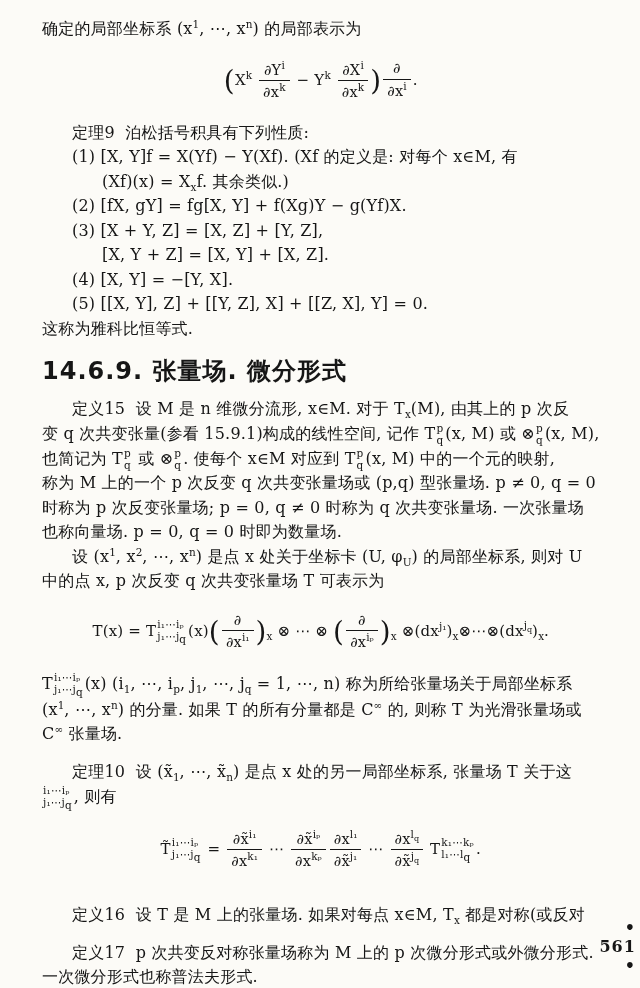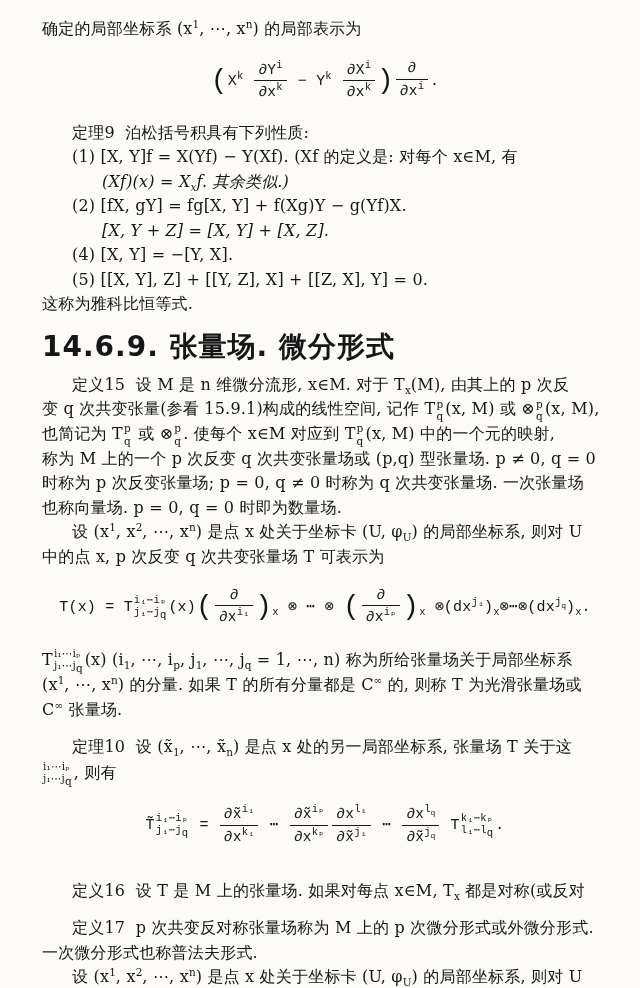--- a/index.html
+++ b/index.html
@@ -6,47 +6,46 @@
   .page{
     position:relative;
     width:640px;height:988px;
     margin:0 auto;
     background:#fcfbf7;
     color:#161616;
     font-family:"DejaVu Serif","Liberation Serif",serif;
     box-sizing:border-box;
     padding:17px 32px 0 42px;
     overflow:hidden;
-    display:flex;flex-direction:column;
+    display:flex;flex-direction:row;
   }
   .content{flex:0 0 auto;}
   .line{
     font-size:16px;
     line-height:24.5px;
     min-height:24.5px;
     white-space:pre-wrap;
     letter-spacing:0.2px;
   }
   .t1{padding-left:30px;}
-  .t2{padding-left:60px;font-style:italic;}
+  .t2{padding-left:60px;}
   .gap{margin-top:13px;}
   .header{
     font-family:"DejaVu Sans","Liberation Sans",sans-serif;
     font-weight:bold;
-    font-size:28px;
+    font-size:24px;
     line-height:30px;
     margin:15px 0 11px 0;
     letter-spacing:1px;
   }
   .fml{
     text-align:center;
     padding:9px 0 11px 0;
     font-size:15px;
     line-height:1.1;
-    font-family:Liberation Mono, monospace;
   }
   .b{font-weight:normal;}
   sup,sub{font-size:10.5px;line-height:1;letter-spacing:0;}
   sup sub,sub sub{font-size:8px;}
   .frac{
     display:inline-flex;flex-direction:column;align-items:center;
     vertical-align:middle;margin:8px 2px;
     font-size:14.5px;line-height:1.2;
   }
   .frac .num,.frac .den{display:block;padding:1px 4px;white-space:pre;}
@@ -72,20 +71,21 @@
 <body>
 
 <div class="page">
   <main class="content">
       <div class="line t0"><span>确定的局部坐标系 (x</span><sup>1</sup><span>, ⋯, x</span><sup>n</sup><span>) 的局部表示为</span></div>
       <div class="line fml"><span class="big">(</span><span>X</span><sup>k</sup><span> </span><span class="frac"><span class="num"><span>∂Y</span><sup>i</sup></span><span class="den"><span>∂x</span><sup>k</sup></span></span><span> − Y</span><sup>k</sup><span> </span><span class="frac"><span class="num"><span>∂X</span><sup>i</sup></span><span class="den"><span>∂x</span><sup>k</sup></span></span><span class="big">)</span><span class="frac"><span class="num"><span>∂</span></span><span class="den"><span>∂x</span><sup>i</sup></span></span><span>.</span></div>
       <div class="line t1"><span class="b">定理9</span><span>  泊松括号积具有下列性质:</span></div>
       <div class="line t1"><span>(1) [X, Y]f = X(Yf) − Y(Xf). (Xf 的定义是: 对每个 x∈M, 有</span></div>
       <div class="line t2"><span>(Xf)(x) = X</span><sub>x</sub><span>f. 其余类似.)</span></div>
       <div class="line t1"><span>(2) [fX, gY] = fg[X, Y] + f(Xg)Y − g(Yf)X.</span></div>
+      <div class="line t1"><span>(3) [X + Y, Z] = [X, Z] + [Y, Z],</span></div>
       <div class="line t2"><span>[X, Y + Z] = [X, Y] + [X, Z].</span></div>
       <div class="line t1"><span>(4) [X, Y] = −[Y, X].</span></div>
       <div class="line t1"><span>(5) [[X, Y], Z] + [[Y, Z], X] + [[Z, X], Y] = 0.</span></div>
       <div class="line t0"><span>这称为</span><span class="b">雅科比恒等式</span><span>.</span></div>
       <div class="line header"><span>14.6.9. 张量场. 微分形式</span></div>
       <div class="line t1"><span class="b">定义15</span><span>  设 M 是 n 维微分流形, x∈M. 对于 T</span><sub>x</sub><span>(M), 由其上的 p 次反</span></div>
       <div class="line t0"><span>变 q 次共变张量(参看 15.9.1)构成的线性空间, 记作 T</span><span class="ss"><span><span>p</span></span><span><span>q</span></span></span><span>(x, M) 或 ⊗</span><span class="ss"><span><span>p</span></span><span><span>q</span></span></span><span>(x, M),</span></div>
       <div class="line t0"><span>也简记为 T</span><span class="ss"><span><span>p</span></span><span><span>q</span></span></span><span> 或 ⊗</span><span class="ss"><span><span>p</span></span><span><span>q</span></span></span><span>. 使每个 x∈M 对应到 T</span><span class="ss"><span><span>p</span></span><span><span>q</span></span></span><span>(x, M) 中的一个元的映射,</span></div>
       <div class="line t0"><span>称为 M 上的一个 p 次反变 q 次共变</span><span class="b">张量场</span><span>或 (p,q) </span><span class="b">型张量场</span><span>. p ≠ 0, q = 0</span></div>
       <div class="line t0"><span>时称为 p </span><span class="b">次反变张量场</span><span>; p = 0, q ≠ 0 时称为 q </span><span class="b">次共变张量场</span><span>. 一次张量场</span></div>

